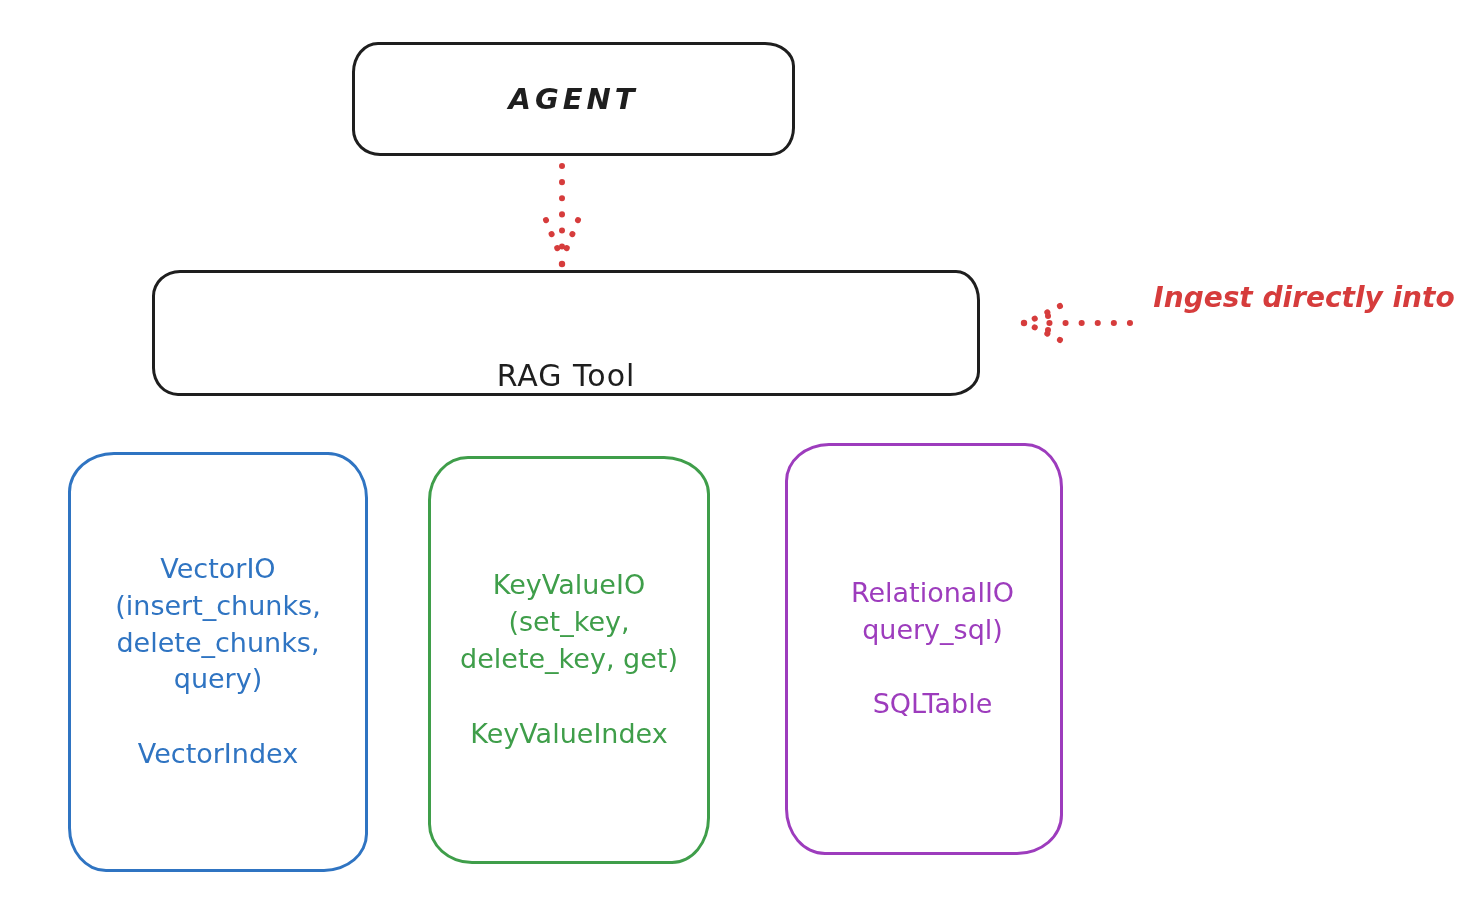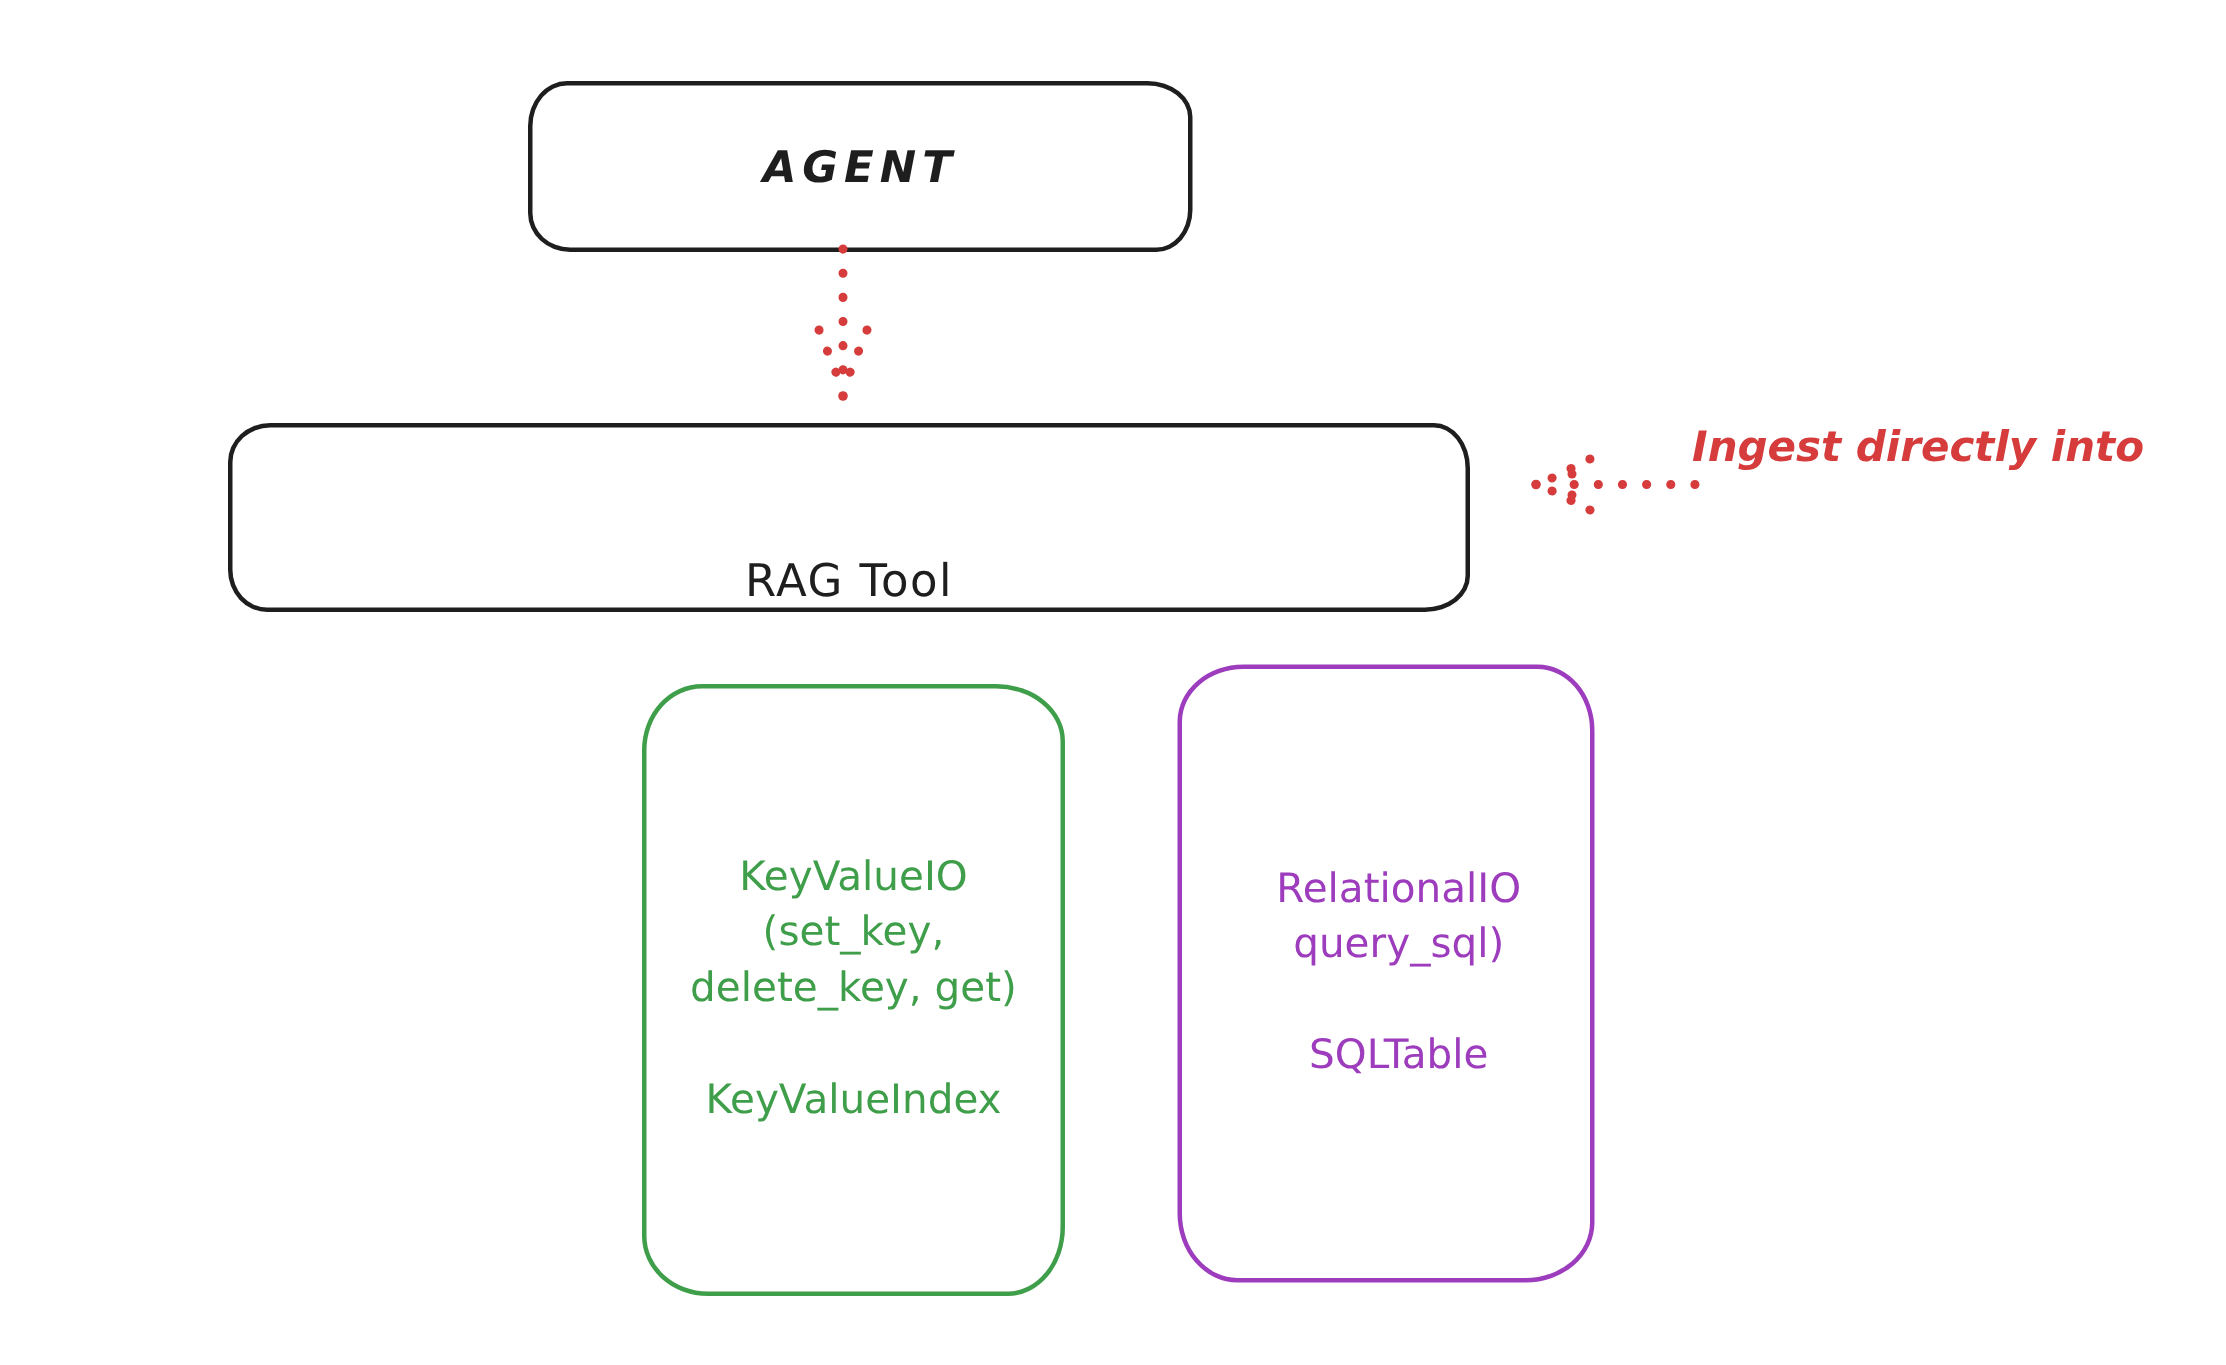--- a/index.html
+++ b/index.html
@@ -13,21 +13,20 @@
     color: #1e1e1e;
   }
   .sketch-box {
     position: absolute;
     border: 3.5px solid #1e1e1e;
     background: #ffffff;
     display: flex;
     align-items: center;
     justify-content: center;
     box-sizing: border-box;
-    margin-top: 12px;
   }
   .agent-box {
     left: 352px; top: 42px; width: 443px; height: 114px;
     border-radius: 26px 30px 24px 28px / 30px 24px 28px 26px;
   }
   .agent-label {
     font-size: 29px; font-weight: bold; font-style: italic;
     letter-spacing: 4px;
   }
   .rag-box {
@@ -35,20 +34,21 @@
     border-radius: 28px 24px 30px 26px / 26px 30px 24px 28px;
     align-items: flex-end;
   }
   .rag-label { font-size: 30px; letter-spacing: 1px; }
   .arrow-svg { position: absolute; }
   .down-arrow { left: 538px; top: 160px; }
   .left-arrow { left: 1018px; top: 296px; }
   .annotation {
     position: absolute;
     left: 1128px; top: 280px; width: 352px;
+    text-align: center;
     color: #d63c3c;
     font-size: 28px;
     font-weight: bold;
     font-style: italic;
     line-height: 1.32;
   }
   .card {
     position: absolute;
     border: 3.5px solid;
     background: #ffffff;
@@ -105,20 +105,29 @@
     <path d="M42 44 L8 27" fill="none" stroke="#d63c3c" stroke-width="6" stroke-linecap="round" stroke-dasharray="0.1 14"></path>
     <circle cx="30" cy="20" r="3" fill="#d63c3c"></circle>
     <circle cx="30" cy="34" r="3" fill="#d63c3c"></circle>
     <circle cx="6" cy="27" r="3.2" fill="#d63c3c"></circle>
   </svg>
 
   <div class="annotation">
     <div>Ingest directly into</div>
   </div>
 
+  <div class="card card-vector">
+    <div>
+        <div>VectorIO</div>
+        <div>(insert_chunks,</div>
+        <div>delete_chunks,</div>
+        <div>query)</div>
+      </div>
+    <div class="card-footer">VectorIndex</div>
+  </div>
 
   <div class="card card-keyvalue">
     <div>
         <div>KeyValueIO</div>
         <div>(set_key,</div>
         <div>delete_key, get)</div>
       </div>
     <div class="card-footer">KeyValueIndex</div>
   </div>
 

